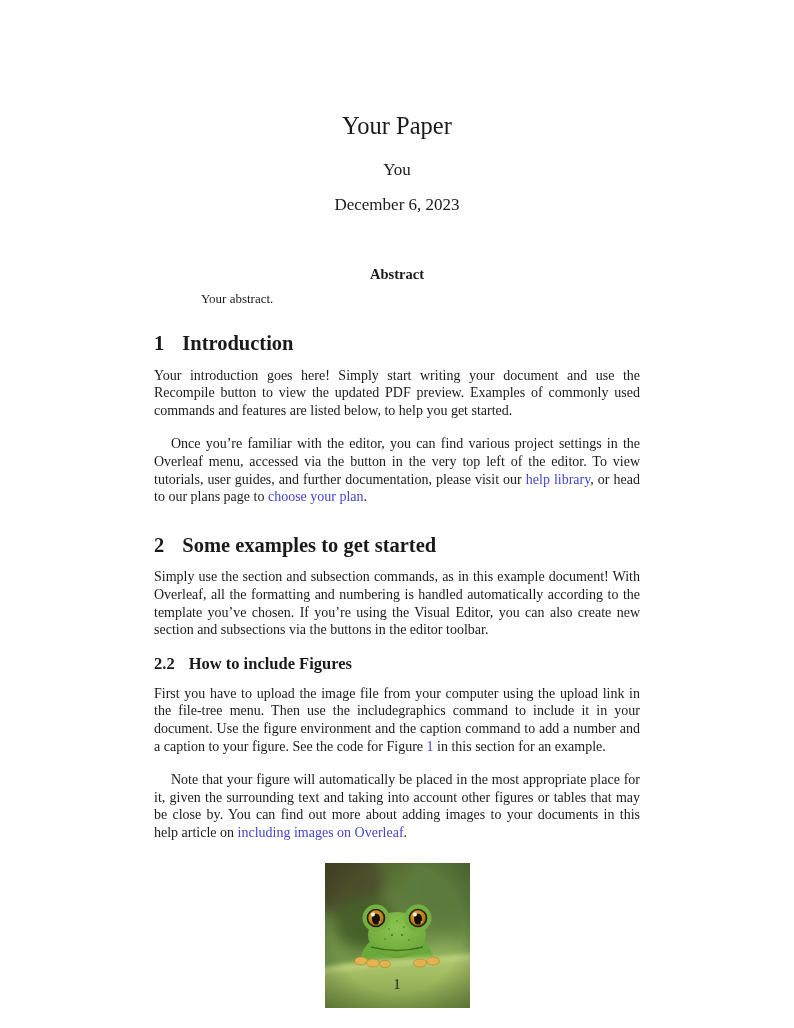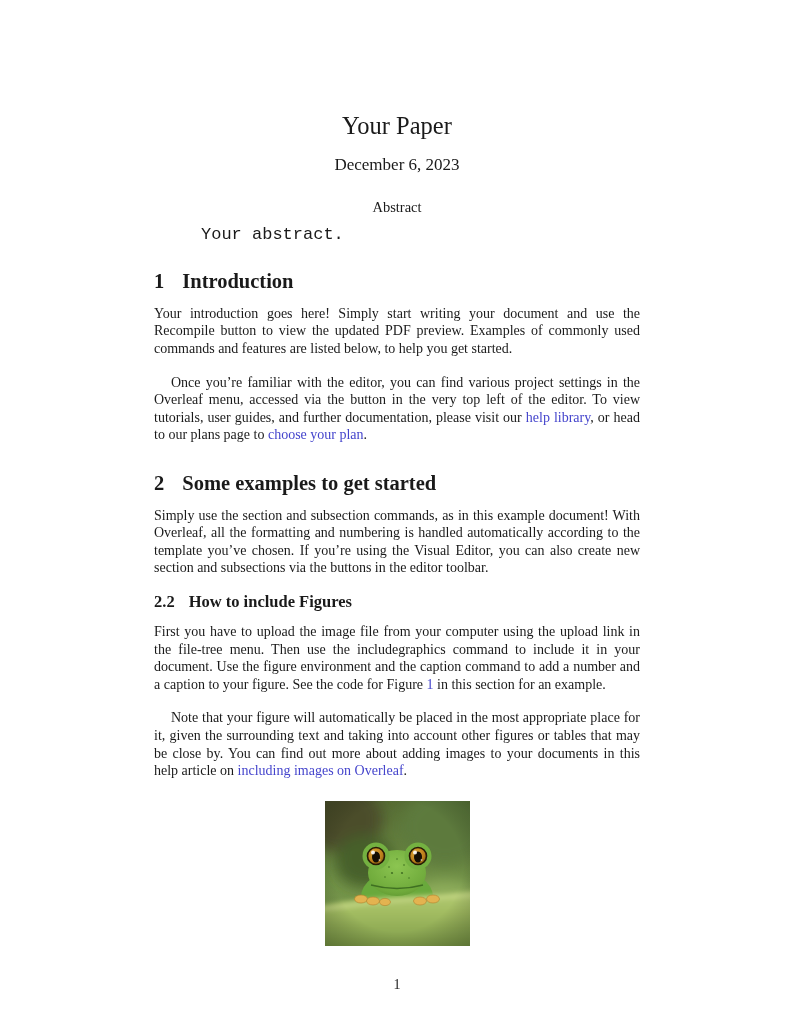--- a/index.html
+++ b/index.html
@@ -19,25 +19,25 @@
     font-size:24.5px; font-weight:400;
     text-align:center; line-height:1.15;
   }
   .paper-author {
     margin-top:20px; font-size:17px; text-align:center;
   }
   .paper-date {
     margin-top:15px; font-size:17px; text-align:center;
   }
   .abstract-heading {
-    margin-top:24px; font-size:14.5px; font-weight:400; text-align:center;
+    margin-top:51px; font-size:14.5px; font-weight:700; text-align:center;
   }
   .abstract-body {
     margin:8px 47px 0 47px;
-    font-size:17px; line-height:1.3;font-family:Liberation Mono, monospace;
+    font-size:13px; line-height:1.3;
   }
   h2.section {
     margin:24px 0 0 0;
     font-size:20.5px; font-weight:700; line-height:1.1;
   }
   h3.subsection {
     margin:16px 0 0 0;
     font-size:16.5px; font-weight:700; line-height:1.1;
   }
   .secnum { margin-right:18px; }
@@ -74,20 +74,21 @@
     text-align:center;
     font-size:14px;
   }
 </style>
 </head>
 <body>
 
 <div class="page">
 
   <div class="paper-title">Your Paper</div>
+  <div class="paper-author">You</div>
   <div class="paper-date">December 6, 2023</div>
 
   <div class="abstract-heading">Abstract</div>
   <div class="abstract-body">Your abstract.</div>
 
   <h2 class="section"><span class="secnum">1</span><span>Introduction</span></h2>
 
   <p class="body-par">Your introduction goes here! Simply start writing your document and use the Recompile button to view the updated PDF preview. Examples of commonly used commands and features are listed below, to help you get started.</p>
 
   <p class="body-par cont"><span>Once you’re familiar with the editor, you can find various project settings in the Overleaf menu, accessed via the button in the very top left of the editor. To view tutorials, user guides, and further documentation, please visit our </span><a class="doc-link">help library</a><span>, or head to our plans page to </span><a class="doc-link">choose your plan</a><span>.</span></p>

